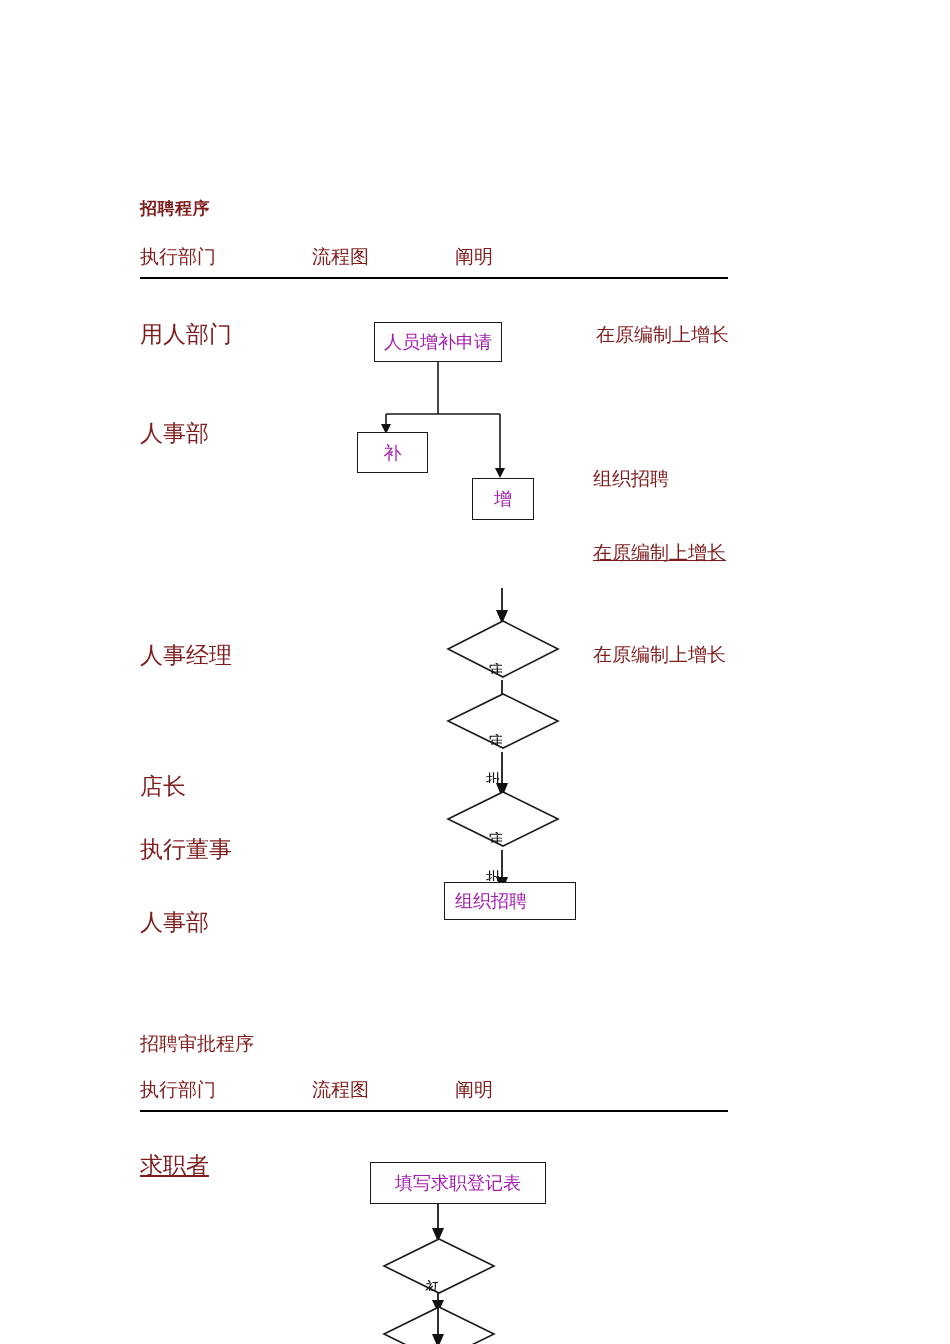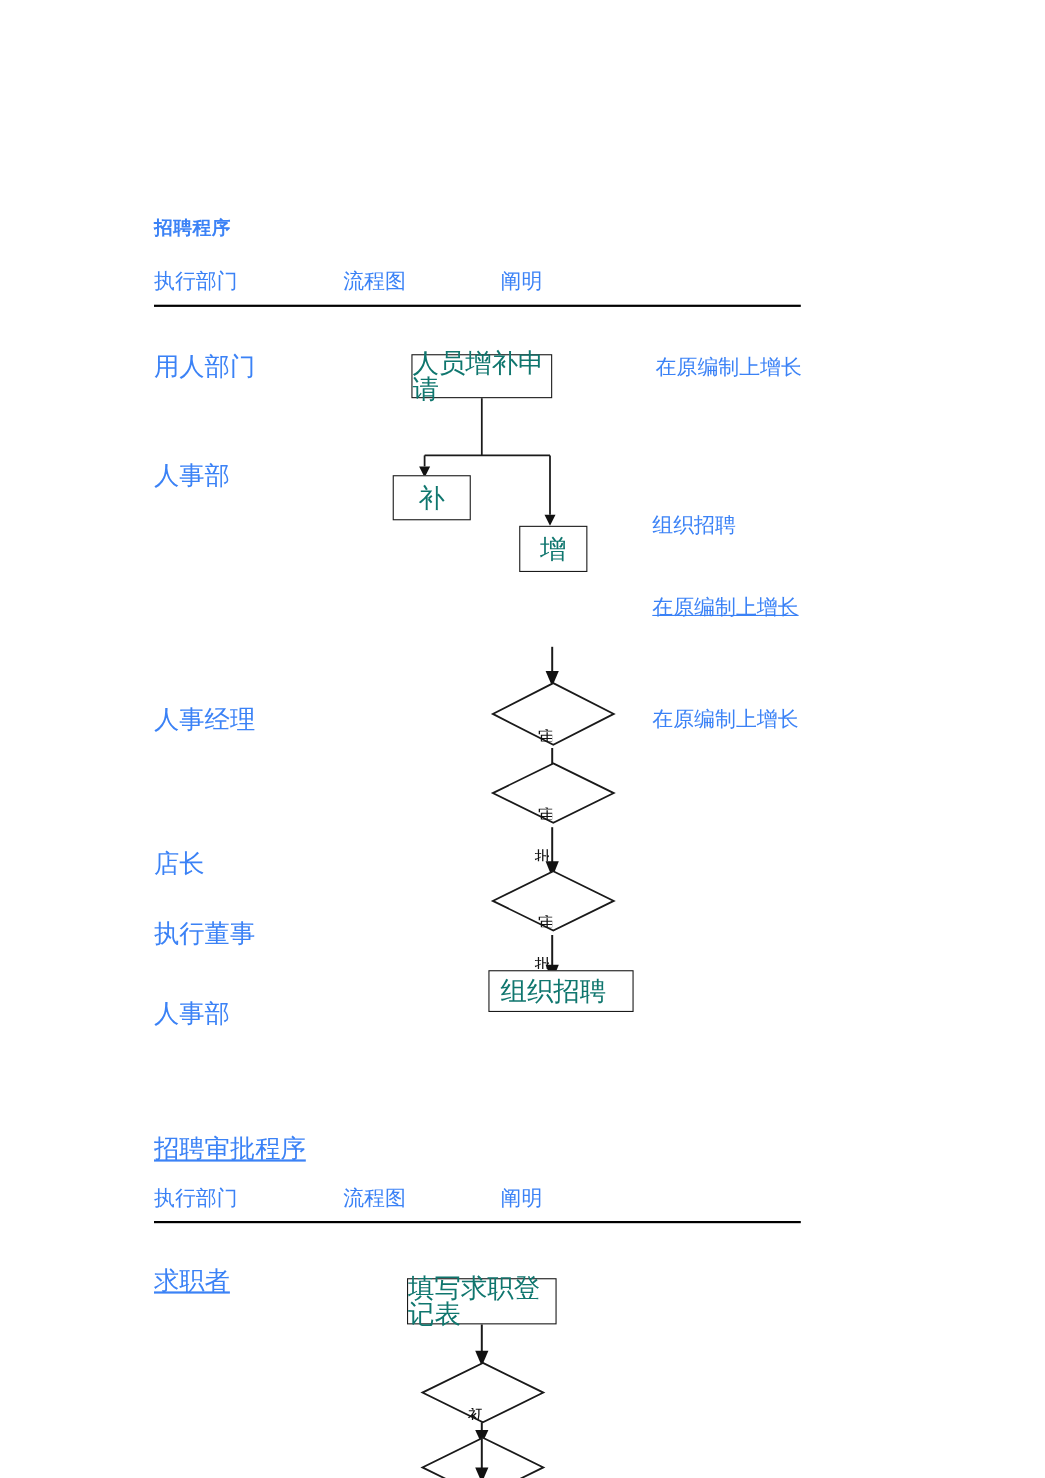--- a/index.html
+++ b/index.html
@@ -18,56 +18,56 @@
     overflow: hidden;
     background: #ffffff;
   }
 
   
   .txt {
     position: absolute;
     white-space: nowrap;
     line-height: 1;
     font-size: 19px;
-    color: #3b82f6;
+    color: #7f1d1d;
     font-family: "DejaVu Serif", "Liberation Serif", serif;
   }
   .doc-title {
     font-family: "DejaVu Sans", "Liberation Sans", sans-serif;
     font-weight: bold;
     font-size: 17px;
     letter-spacing: 0.5px;
   }
   .col-head { font-size: 19px; }
   .role-label { font-size: 23px; }
   .note-label { font-size: 19px; }
-  .sect-title { font-size: 23px; text-decoration: underline; }
+  .sect-title { font-size: 19px; }
 
   
   .hrule {
     position: absolute;
     height: 2px;
     background: #000000;
   }
 
   
   .pbox {
     position: absolute;
     border: 1.5px solid #1a1a1a;
     background: #ffffff;
     box-sizing: border-box;
     display: flex;
     align-items: center;
     justify-content: center;
   }
   .pbox span {
-    font-size: 24px;
+    font-size: 18px;
     line-height: 1;
     font-family: "DejaVu Serif", "Liberation Serif", serif;
-    color: #0f766e;
+    color: #a21caf;
   }
   .pbox.left-text { justify-content: flex-start; padding-left: 10px; }
 
   
   .diamond {
     position: absolute;
     overflow: visible;
   }
   .diamond svg { display: block; overflow: visible; }
 
@@ -199,21 +199,21 @@
   <div class="txt sect-title" style="left:140px; top:1034px;">招聘审批程序</div>
 
   <div class="txt col-head" style="left:140px; top:1080px;">执行部门</div>
   <div class="txt col-head" style="left:312px; top:1080px;">流程图</div>
   <div class="txt col-head" style="left:455px; top:1080px;">阐明</div>
 
   <div class="hrule" style="left:140px; top:1110px; width:588px;"></div>
 
   <div class="txt role-label" style="left:140px; top:1154px;text-decoration:underline;">求职者</div>
 
-  <div class="pbox" style="left:370px; top:1162px; width:136px; height:42px;">
+  <div class="pbox" style="left:370px; top:1162px; width:176px; height:42px;">
     <span>填写求职登记表</span>
   </div>
 
   <div class="conn" style="left:424px; top:1204px; width:30px; height:38px;">
     <svg width="30" height="38" viewBox="0 0 30 38">
       <path d="M14,0 L14,26" stroke="#1a1a1a" stroke-width="1.8" fill="none"></path>
       <path d="M14,38 L8,24 L20,24 Z" fill="#111111"></path>
     </svg>
   </div>
 

